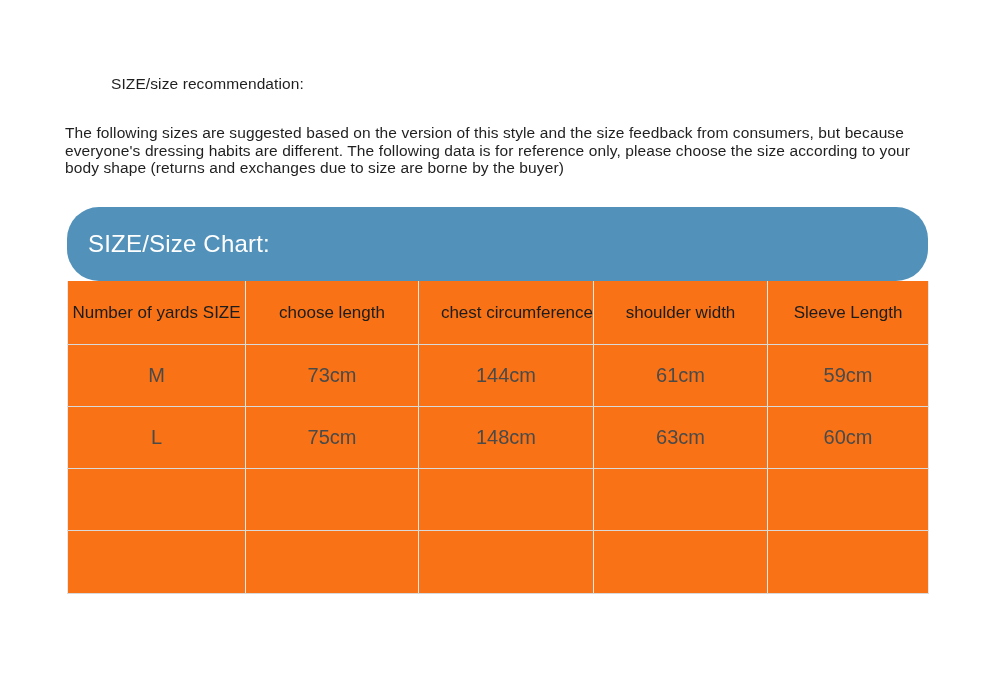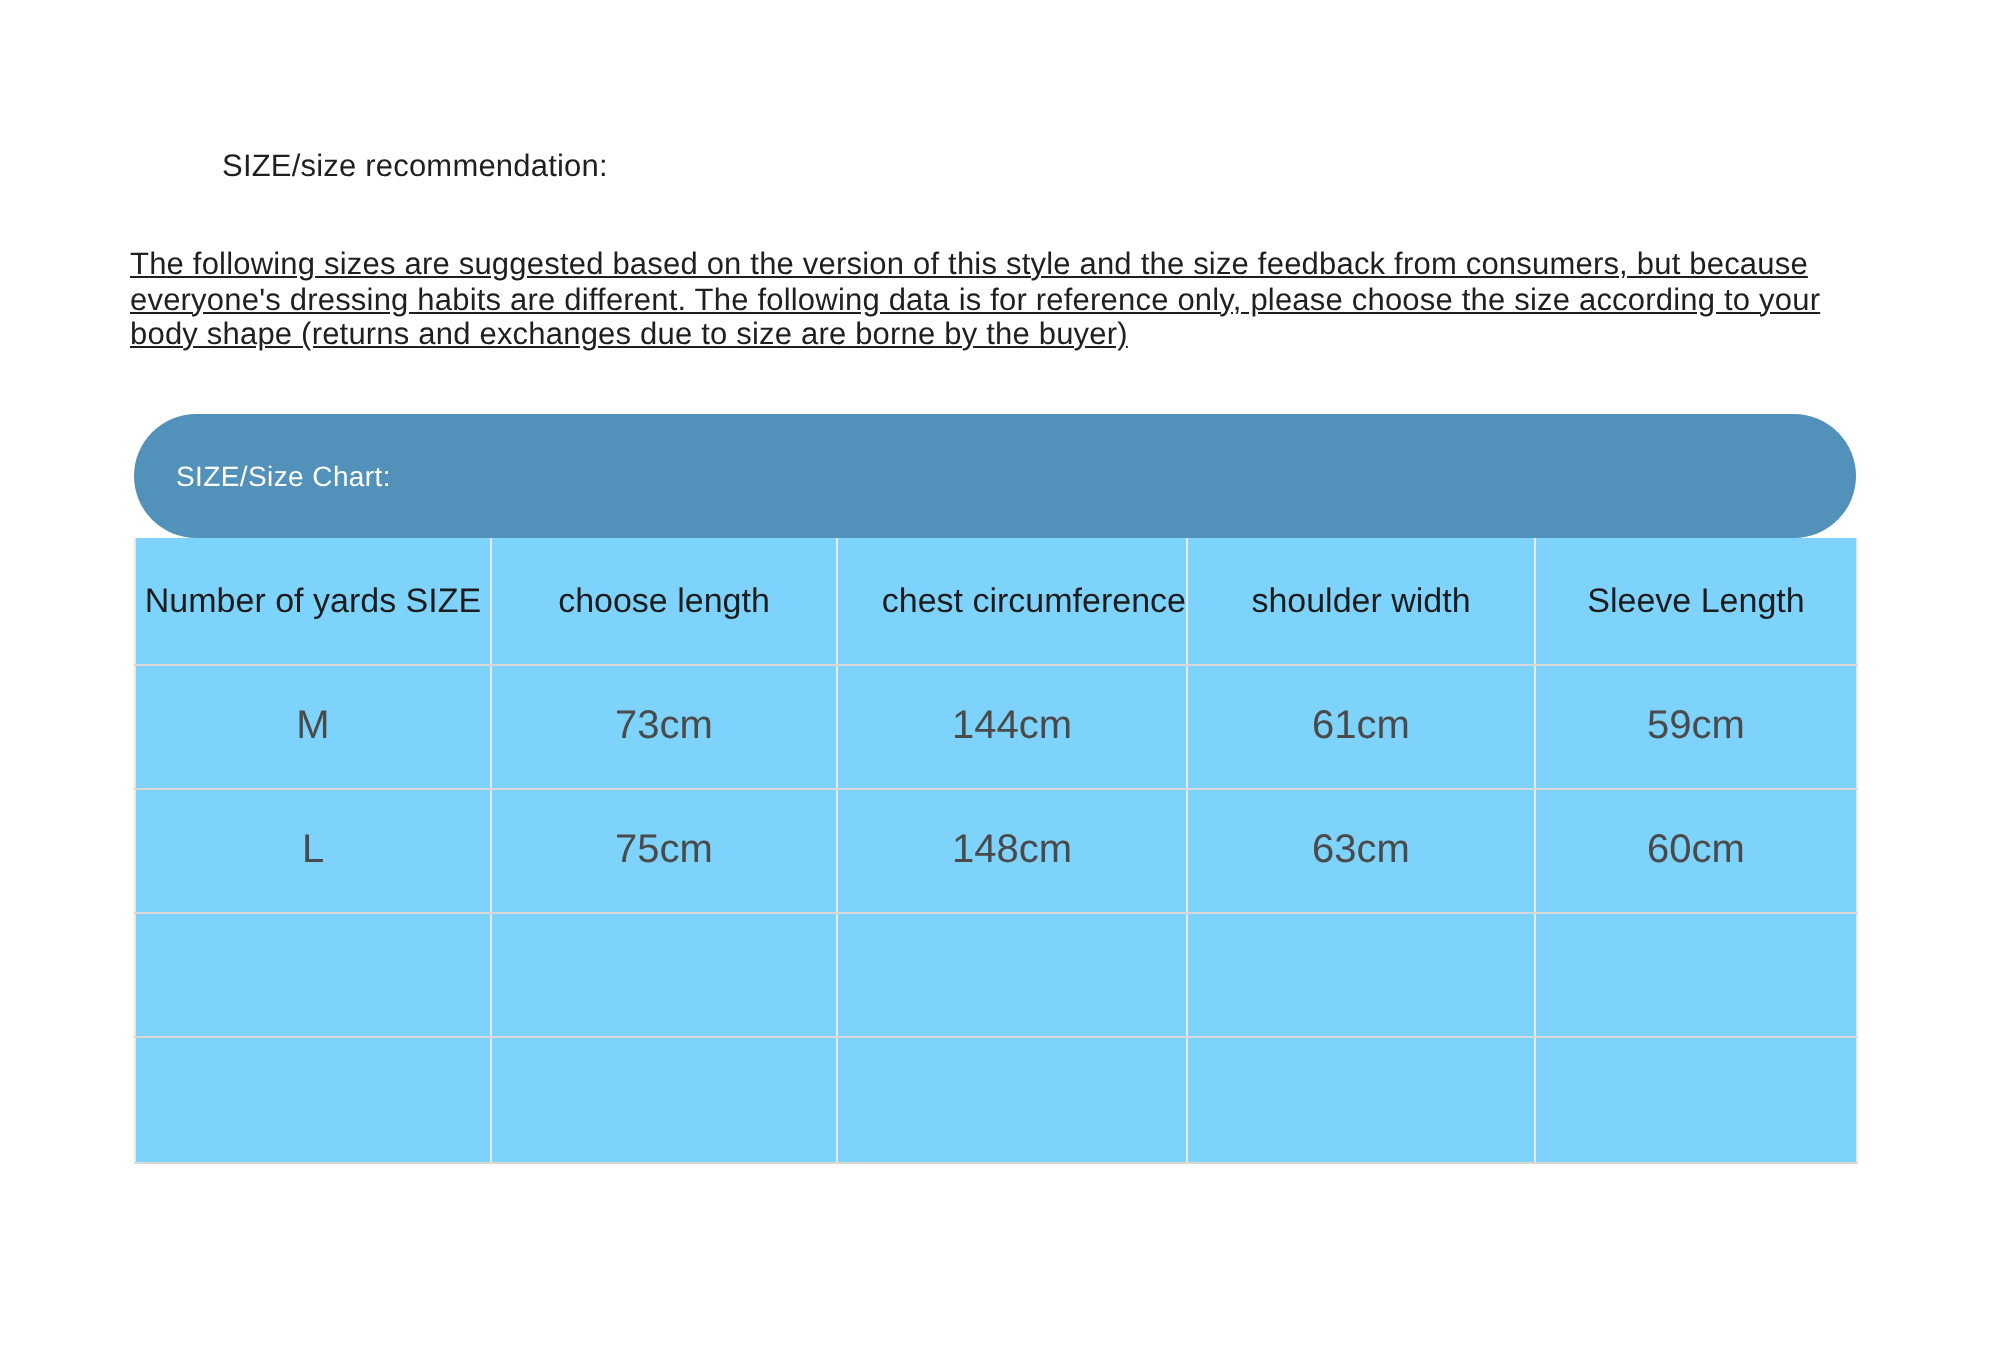--- a/index.html
+++ b/index.html
@@ -26,33 +26,32 @@
   }
   .rec-body {
     position: absolute;
     left: 65px;
     top: 124px;
     width: 874px;
     font-size: 15.5px;
     line-height: 17.5px;
     font-weight: 400;
     letter-spacing: 0.1px;
-    text-decoration: underline;
   }
   .chart-wrap {
     position: absolute;
     left: 67px;
     top: 207px;
     width: 861px;
   }
   .chart-title-bar {
-    height: 62px;
+    height: 74px;
     background: #5191ba;
     color: #ffffff;
-    font-size: 14px;
+    font-size: 24px;
     display: flex;
     align-items: center;
     padding-left: 21px;
     box-sizing: border-box;
     letter-spacing: 0.2px;
     border-radius: 32px;
   }
   table.size-table {
     width: 100%;
     border-collapse: collapse;
@@ -62,21 +61,21 @@
   .size-table col.c2 { width: 173px; }
   .size-table col.c3 { width: 175px; }
   .size-table col.c4 { width: 174px; }
   .size-table col.c5 { width: 161px; }
   .size-table th,
   .size-table td {
     border-left: 1px solid #e9e9e9;
     border-right: 1px solid #e9e9e9;
     border-bottom: 1px solid #d9d9d9;
     border-top: none;
-    background: #7dd3fc;
+    background: #f97316;
     padding: 0;
     overflow: hidden;
   }
   .size-table th {
     height: 63px;
     font-weight: 400;
     font-size: 17px;
     color: #1c1c1c;
     text-align: center;
     vertical-align: middle;

